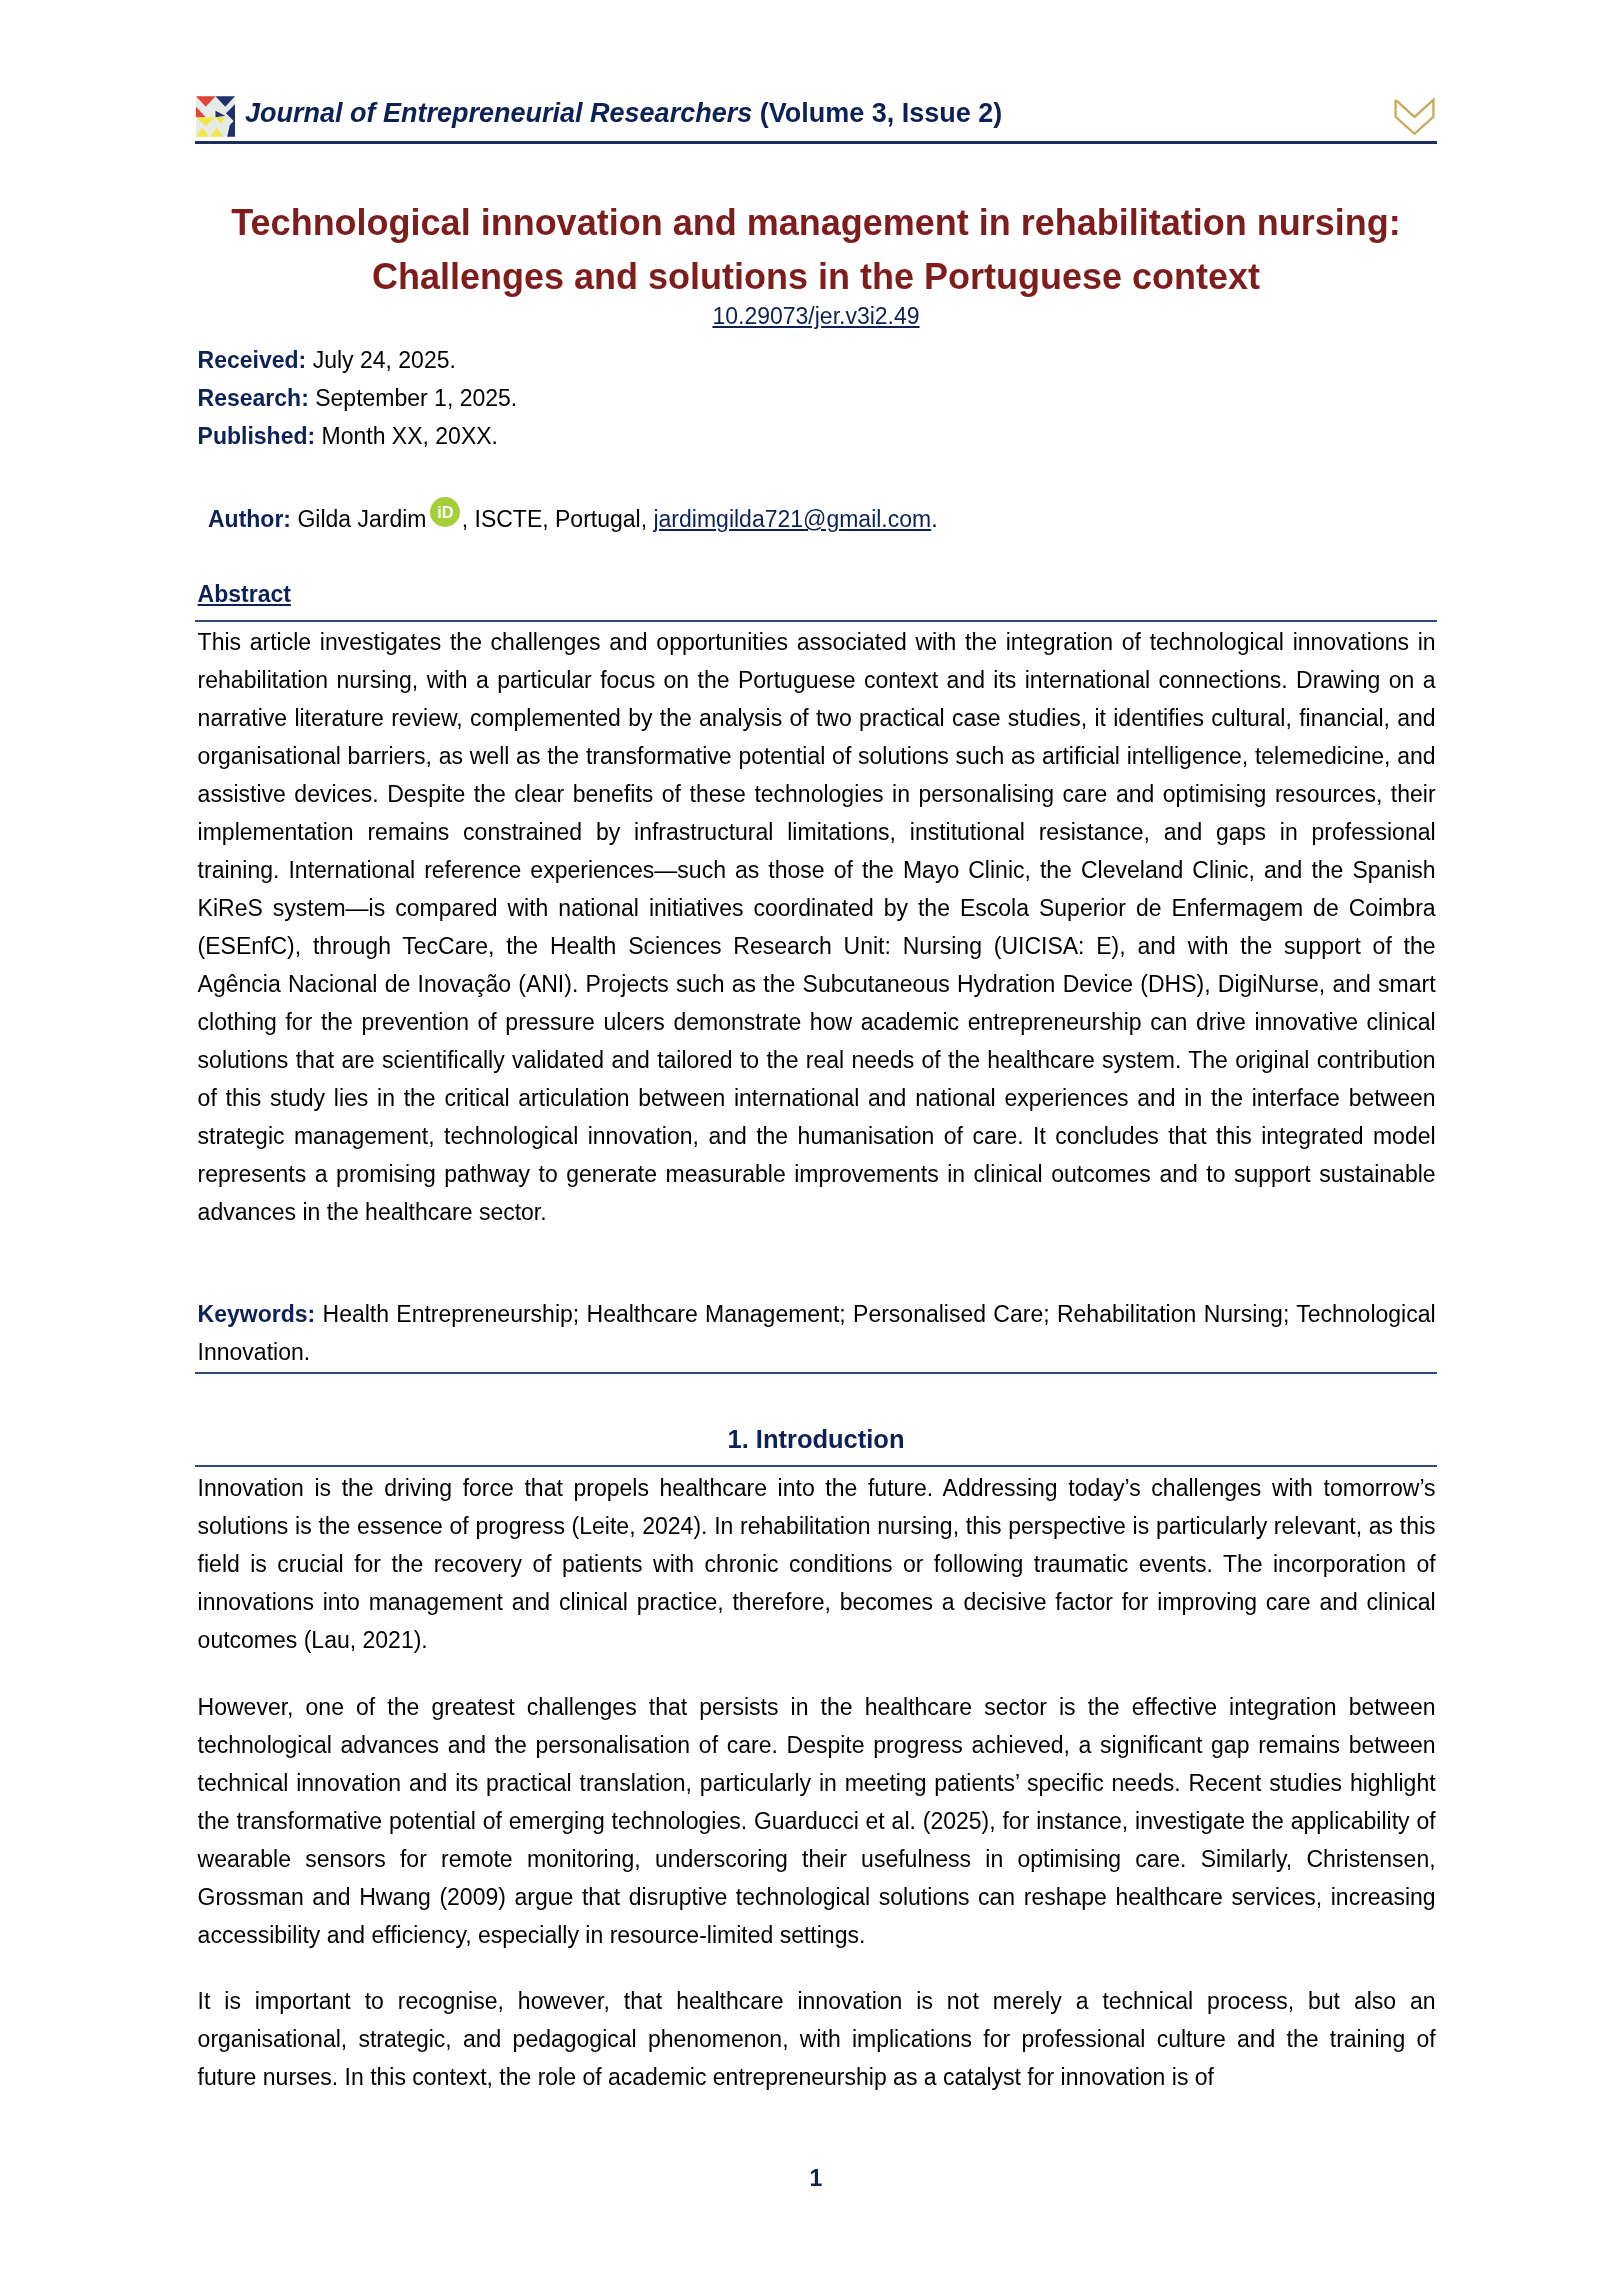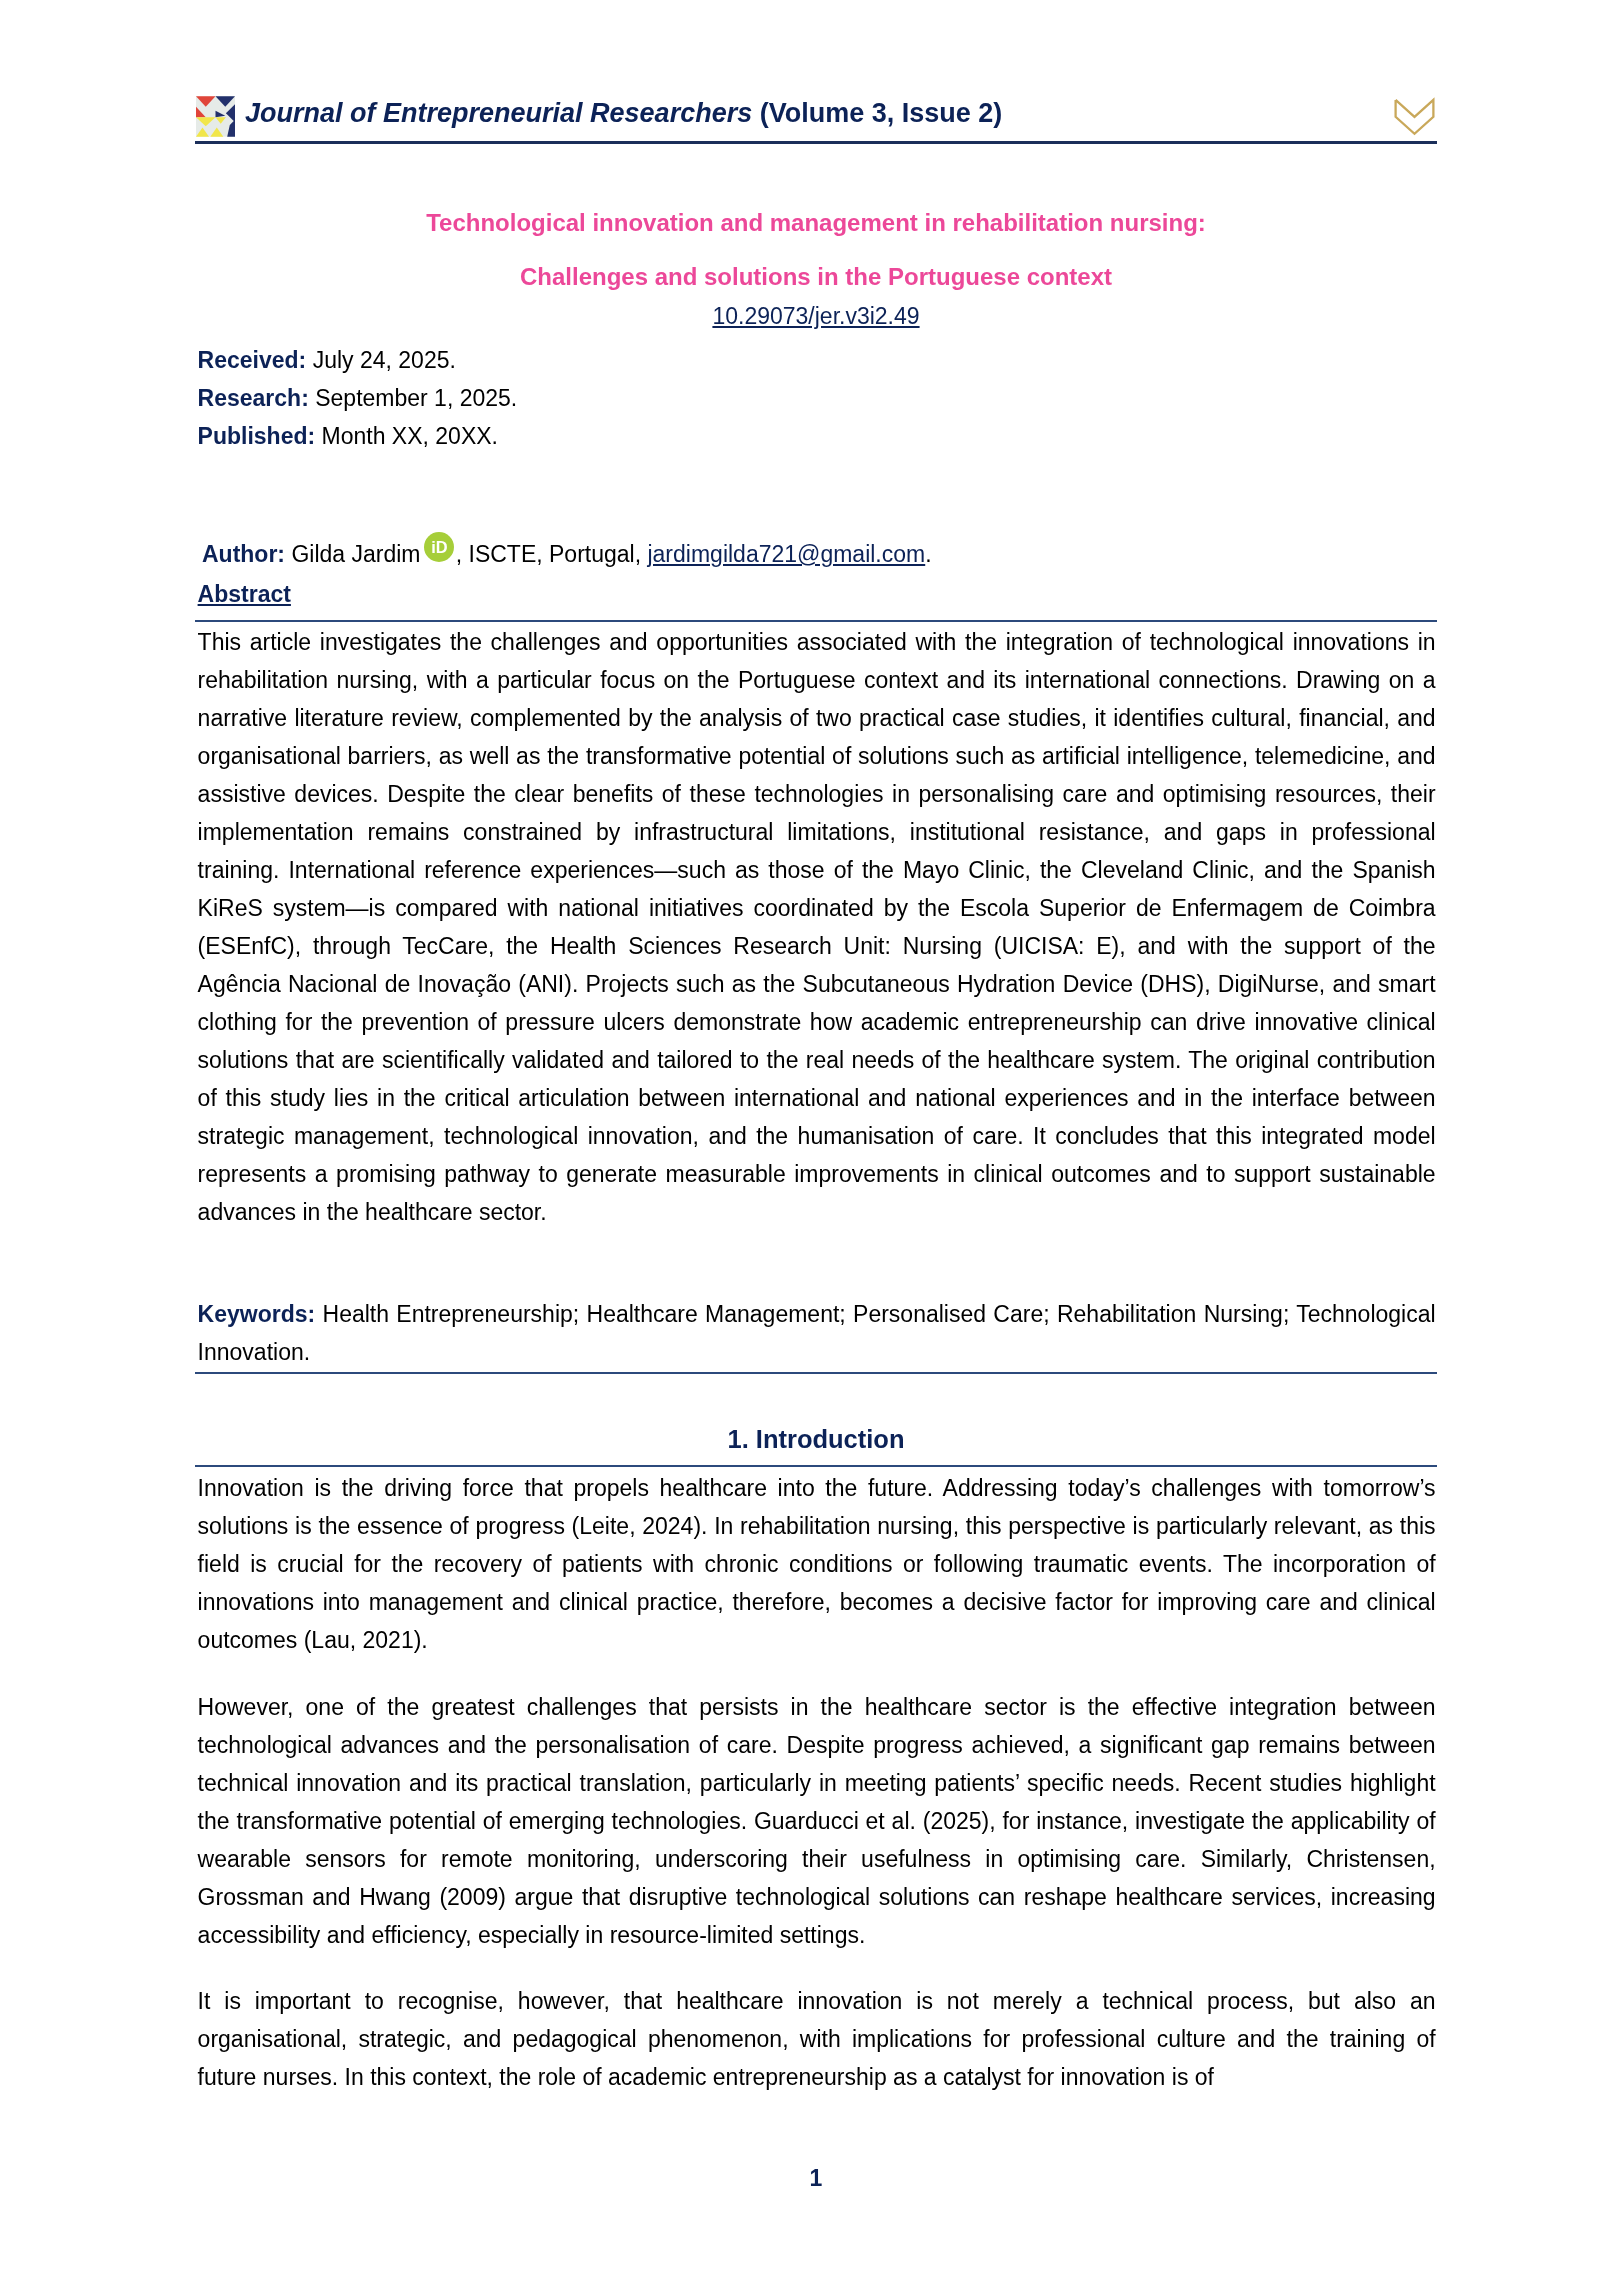--- a/index.html
+++ b/index.html
@@ -10,31 +10,31 @@
   
   .running-header { position: absolute; top: 93px; left: 0; width: 1242px; height: 50px; }
   .logo { position: absolute; left: 1.3px; top: 2.6px; width: 39px; height: 41px; }
   .journal-line { position: absolute; left: 50px; top: 5.2px; font-size: 27px; font-weight: bold; color: #0c2257; white-space: nowrap; }
   .journal-line .jname { font-style: italic; }
   .brand-mark { position: absolute; right: 1.3px; top: 3.9px; width: 43px; height: 41px; }
   .header-rule { position: absolute; top: 141px; left: 0; width: 1242px; height: 2.6px; background: #1b2f5a; }
 
   
   .title { position: absolute; top: 196px; left: 0; width: 1242px; text-align: center;
-           font-size: 24px; font-weight: bold; color: #ec4899; line-height: 54px; }
+           font-size: 36px; font-weight: bold; color: #7f1d1d; line-height: 54px; }
   .doi { position: absolute; top: 303px; left: 0; width: 1242px; text-align: center; font-size: 23px; }
   .doi a { color: #0c2257; text-decoration: underline; }
 
   .meta { position: absolute; left: 2.6px; font-size: 23px; line-height: 38px; }
   .meta .lbl { color: #0c2257; font-weight: bold; }
   .received { top: 341px; }
   .accepted { top: 379px; }
   .published { top: 417px; }
 
-  .author { position: absolute; top: 497px; left: 7px; font-size: 23px; white-space: nowrap; margin-top: 35px; }
+  .author { position: absolute; top: 497px; left: 13px; font-size: 23px; white-space: nowrap; }
   .author .lbl { color: #0c2257; font-weight: bold; }
   .orcid { display: inline-block; width: 30px; height: 30px; border-radius: 50%; background: #a6ce39;
            color: #fff; font-size: 16.4px; font-weight: bold; text-align: center; line-height: 30px;
            vertical-align: 9.2px; margin: 0 1.3px 0 3.9px; }
   .author a { color: #0c2257; text-decoration: underline; }
 
   .section-label { position: absolute; left: 2.6px; font-size: 23px; font-weight: bold; color: #0c2257; }
   .abstract-label { top: 581px; text-decoration: underline; }
   .rule { position: absolute; left: 0; width: 1242px; height: 2px; background: #2c4a7c; }
   .rule.r1 { top: 620px; }

